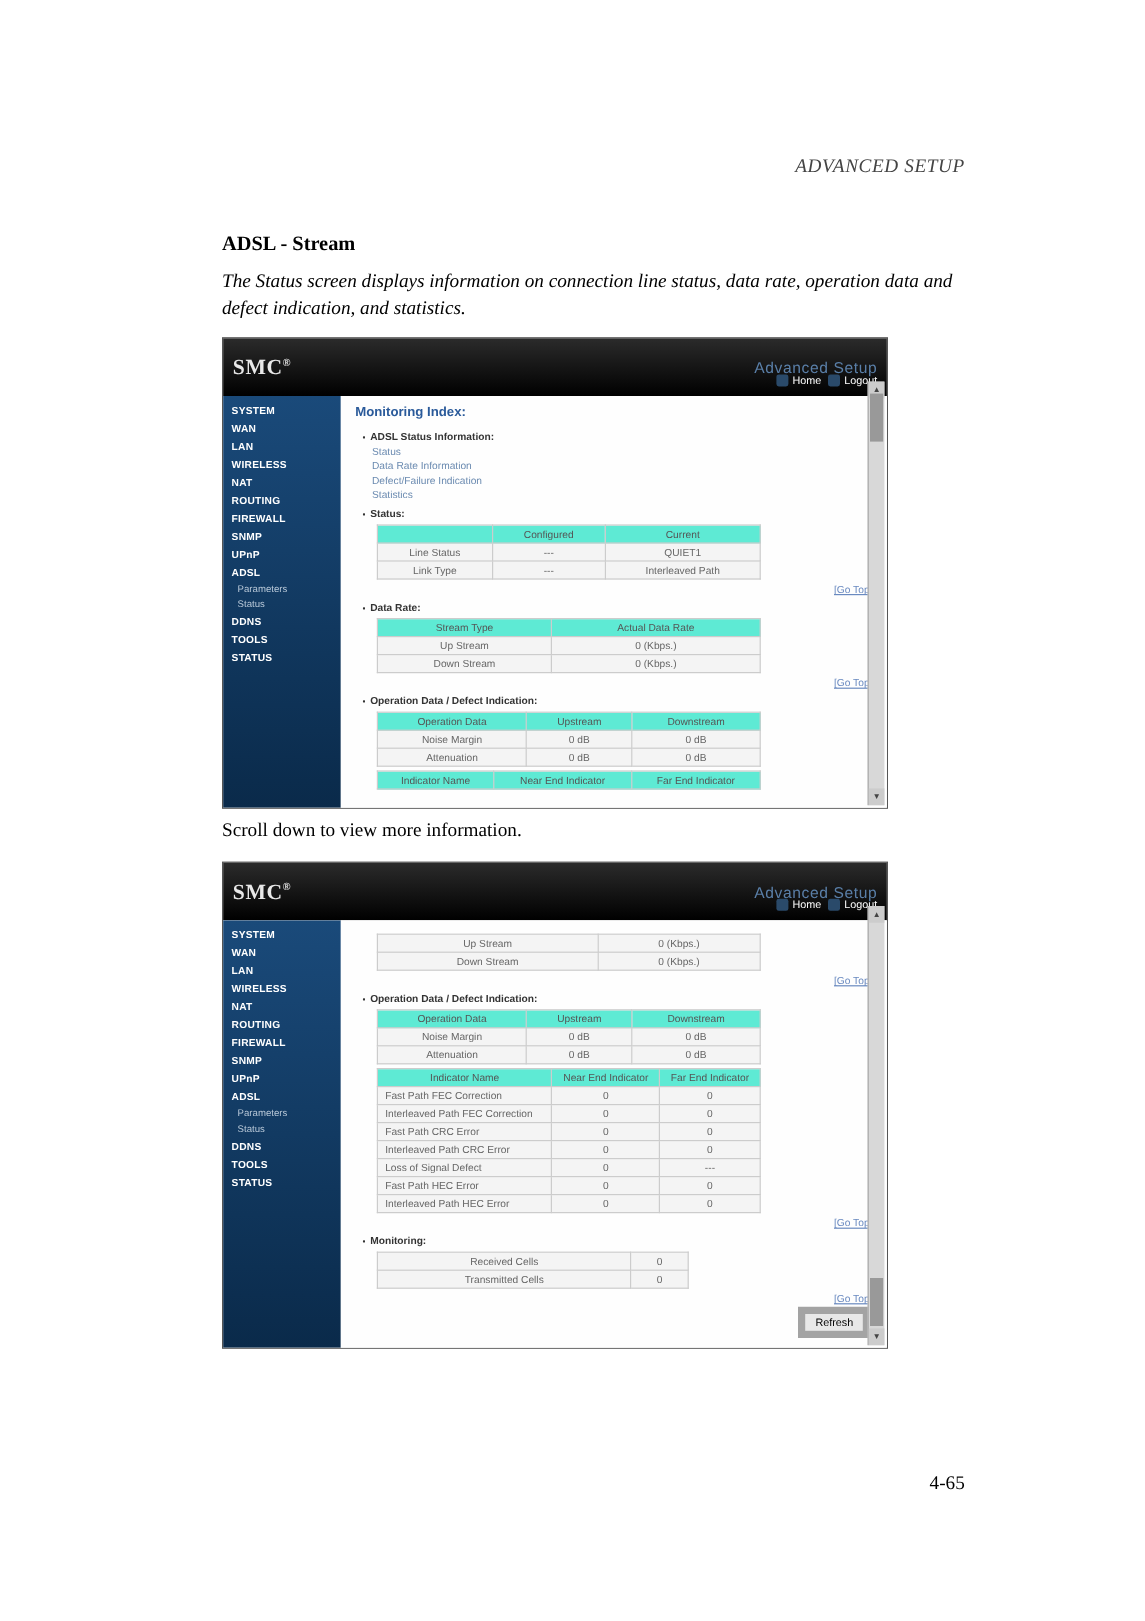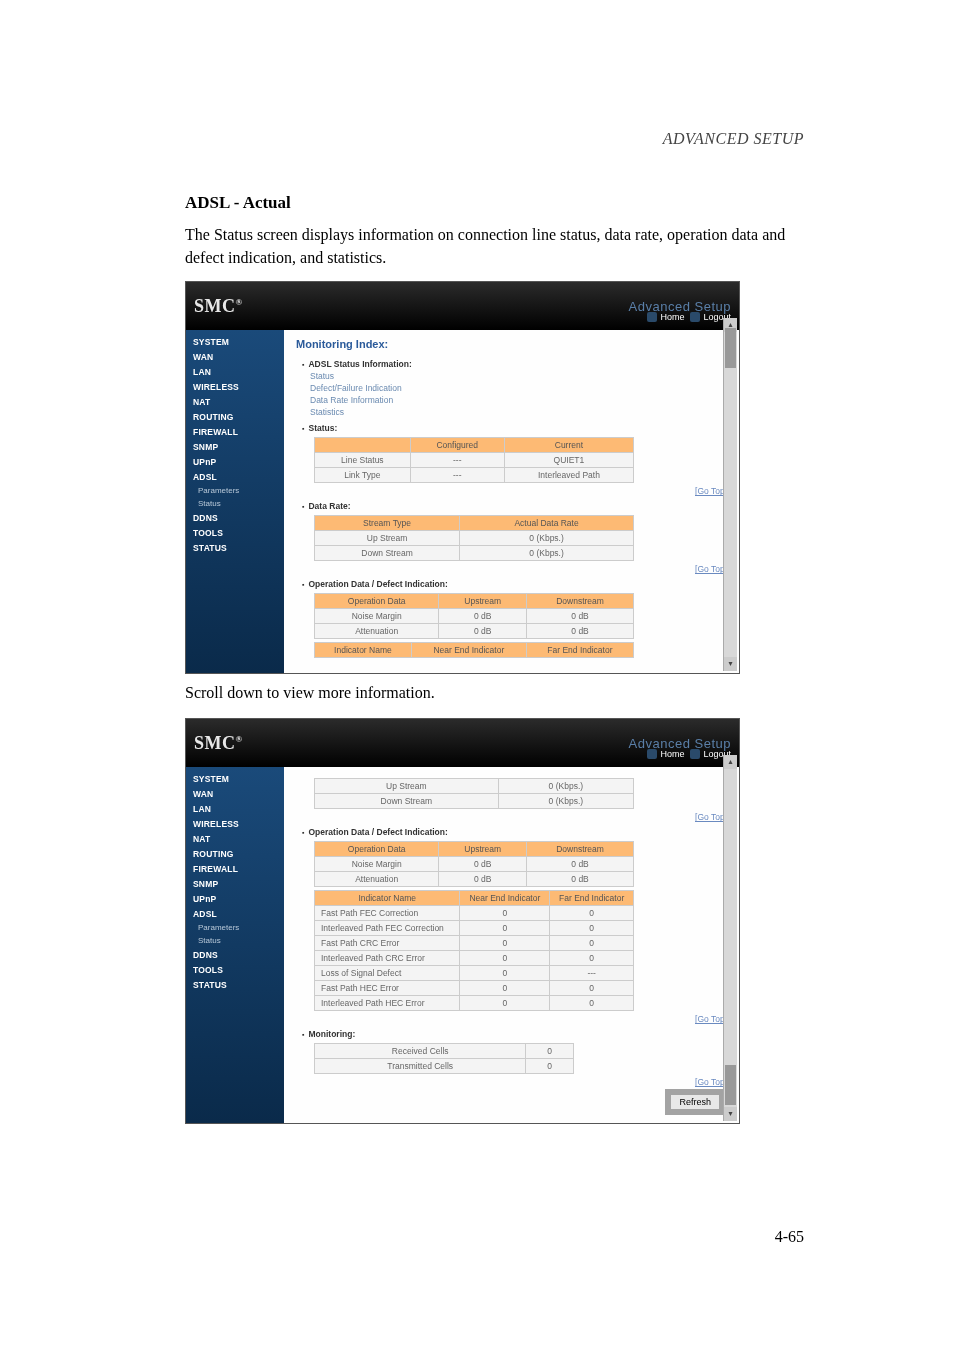--- a/index.html
+++ b/index.html
@@ -25,20 +25,21 @@
   }
   .section-title {
     font-weight: bold;
     font-size: 17px;
     margin-bottom: 10px;
   }
   .body-text {
     font-size: 16px;
     line-height: 1.45;
     margin-bottom: 12px;
+    font-style: italic;
   }
   .shot {
     width: 555px;
     margin: 6px 0 10px 0;
     border: 1px solid #555;
     background: #efefef;
     font-family: Verdana, Arial, sans-serif;
     font-size: 9px;
     position: relative;
   }
@@ -145,21 +146,21 @@
   }
   .mini-table td {
     border: 1px solid #ccc;
     padding: 2px 6px;
     background: #f4f4f4;
     text-align: center;
     color: #666;
     height: 14px;
   }
   .mini-table td.hd {
-    background: #fdba74;
+    background: #5eead4;
     color: #555;
   }
   .mini-table td.wide { text-align: left; }
   .top-link {
     color: #6a8ac0;
     font-size: 8.5px;
     padding-left: 18px;
     text-decoration: underline;
     cursor: pointer;
     margin: 2px 0 4px 0;
@@ -198,21 +199,21 @@
   .scroll-x .thumb { position:absolute; left:1px; right:1px; top:10px; height:40px; background:#999; }
   .scroll-x .arrow { position:absolute; left:0; right:0; height:14px; background:#ccc; text-align:center; font-size:8px; color:#444; line-height:14px;}
   .scroll-x .arrow.dn { bottom:0; }
 </style>
 </head>
 <body>
 
 <div class="page">
   <div class="header-right">ADVANCED SETUP</div>
 
-  <div class="section-title">ADSL - Actual</div>
+  <div class="section-title">ADSL - Stream</div>
   <div class="body-text">The Status screen displays information on connection line status, data rate, operation data and defect indication, and statistics.</div>
 
   <div class="shot">
     <div class="shot-header">
       <div>
         <span class="smc-logo"><span>SMC</span><sup>®</sup></span>
       </div>
       <div class="adv-setup">Advanced Setup</div>
     </div>
     <div class="top-right-links">
@@ -234,22 +235,22 @@
         <div class="sb-sub">Parameters</div>
         <div class="sb-sub">Status</div>
         <div class="sb-item">DDNS</div>
         <div class="sb-item">TOOLS</div>
         <div class="sb-item">STATUS</div>
       </div>
       <div class="content">
         <div class="mon-title">Monitoring Index:</div>
         <div class="bullet-link hdr">ADSL Status Information:</div>
         <div class="bullet-link">Status</div>
+        <div class="bullet-link">Data Rate Information</div>
         <div class="bullet-link">Defect/Failure Indication</div>
-        <div class="bullet-link">Data Rate Information</div>
         <div class="bullet-link">Statistics</div>
 
         <div class="bullet-link hdr">Status:</div>
         <table class="mini-table">
           <tbody>
               <tr>
             <td class="hd"></td>
             <td class="hd">Configured</td>
             <td class="hd">Current</td>
           </tr>

